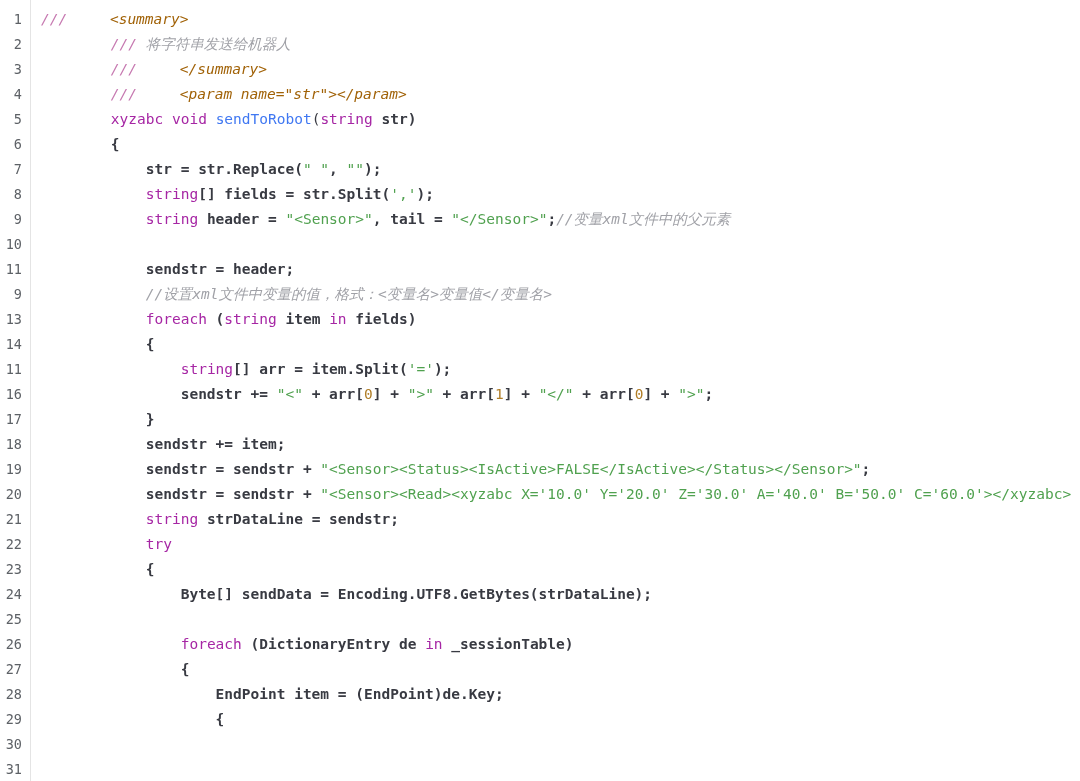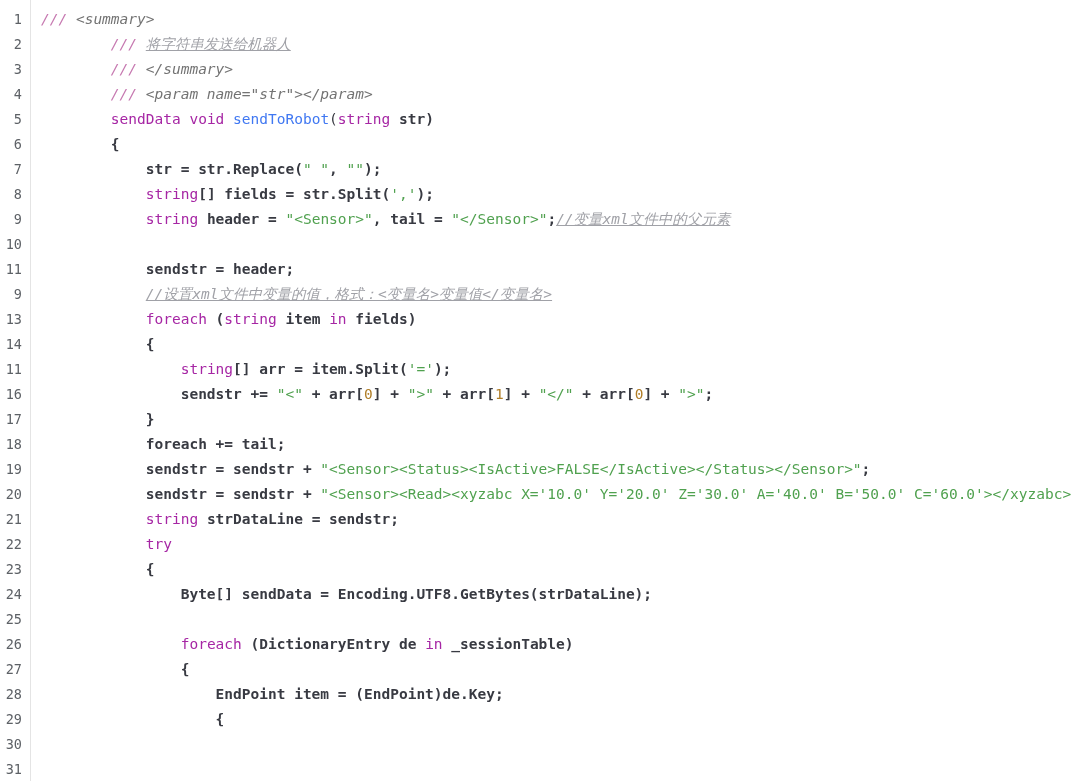--- a/index.html
+++ b/index.html
@@ -61,23 +61,23 @@
     color: #383a42;
   }
 
   
   .t-plain     { color: #383a42; font-weight: bold; }
   .t-keyword   { color: #a626a4; }
   .t-type      { color: #a626a4; }
   .t-function  { color: #4078f2; }
   .t-string    { color: #50a14f; }
   .t-number    { color: #b07d26; }
-  .t-comment   { color: #a0a1a7; font-style: italic; text-decoration: underline; }
+  .t-comment   { color: #a0a1a7; font-style: italic; }
   .t-doc-slash { color: #c678b0; font-style: italic; }
-  .t-doc-tag   { color: #737373; font-style: italic; }
+  .t-doc-tag   { color: #a16207; font-style: italic; margin-left: 34px; }
   .t-punct     { color: #383a42; }
 </style>
 </head>
 <body>
 
 <div id="code-viewer">
 
   <div id="gutter">
       <div class="gutter-line">1</div>
       <div class="gutter-line">2</div>
@@ -110,34 +110,34 @@
       <div class="gutter-line">29</div>
       <div class="gutter-line">30</div>
       <div class="gutter-line">31</div>
     </div>
 
   <div id="code-area">
       <div class="code-line"><span class="t-doc-slash">/// </span><span class="t-doc-tag">&lt;summary&gt;</span></div>
       <div class="code-line"><span class="t-plain">        </span><span class="t-doc-slash">/// </span><span class="t-comment">将字符串发送给机器人</span></div>
       <div class="code-line"><span class="t-plain">        </span><span class="t-doc-slash">/// </span><span class="t-doc-tag">&lt;/summary&gt;</span></div>
       <div class="code-line"><span class="t-plain">        </span><span class="t-doc-slash">/// </span><span class="t-doc-tag">&lt;param name="str"&gt;&lt;/param&gt;</span></div>
-      <div class="code-line"><span class="t-plain">        </span><span class="t-keyword">sendData</span><span class="t-plain"> </span><span class="t-keyword">void</span><span class="t-plain"> </span><span class="t-function">sendToRobot</span><span class="t-punct">(</span><span class="t-type">string</span><span class="t-plain"> str)</span></div>
+      <div class="code-line"><span class="t-plain">        </span><span class="t-keyword">xyzabc</span><span class="t-plain"> </span><span class="t-keyword">void</span><span class="t-plain"> </span><span class="t-function">sendToRobot</span><span class="t-punct">(</span><span class="t-type">string</span><span class="t-plain"> str)</span></div>
       <div class="code-line"><span class="t-plain">        {</span></div>
       <div class="code-line"><span class="t-plain">            str = str.Replace(</span><span class="t-string">" "</span><span class="t-plain">, </span><span class="t-string">""</span><span class="t-plain">);</span></div>
       <div class="code-line"><span class="t-plain">            </span><span class="t-type">string</span><span class="t-plain">[] fields = str.Split(</span><span class="t-string">','</span><span class="t-plain">);</span></div>
       <div class="code-line"><span class="t-plain">            </span><span class="t-type">string</span><span class="t-plain"> header = </span><span class="t-string">"&lt;Sensor&gt;"</span><span class="t-plain">, tail = </span><span class="t-string">"&lt;/Sensor&gt;"</span><span class="t-plain">;</span><span class="t-comment">//变量xml文件中的父元素</span></div>
       <div class="code-line">&nbsp;</div>
       <div class="code-line"><span class="t-plain">            sendstr = header;</span></div>
       <div class="code-line"><span class="t-plain">            </span><span class="t-comment">//设置xml文件中变量的值，格式：&lt;变量名&gt;变量值&lt;/变量名&gt;</span></div>
       <div class="code-line"><span class="t-plain">            </span><span class="t-keyword">foreach</span><span class="t-plain"> (</span><span class="t-type">string</span><span class="t-plain"> item </span><span class="t-keyword">in</span><span class="t-plain"> fields)</span></div>
       <div class="code-line"><span class="t-plain">            {</span></div>
       <div class="code-line"><span class="t-plain">                </span><span class="t-type">string</span><span class="t-plain">[] arr = item.Split(</span><span class="t-string">'='</span><span class="t-plain">);</span></div>
       <div class="code-line"><span class="t-plain">                sendstr += </span><span class="t-string">"&lt;"</span><span class="t-plain"> + arr[</span><span class="t-number">0</span><span class="t-plain">] + </span><span class="t-string">"&gt;"</span><span class="t-plain"> + arr[</span><span class="t-number">1</span><span class="t-plain">] + </span><span class="t-string">"&lt;/"</span><span class="t-plain"> + arr[</span><span class="t-number">0</span><span class="t-plain">] + </span><span class="t-string">"&gt;"</span><span class="t-plain">;</span></div>
       <div class="code-line"><span class="t-plain">            }</span></div>
-      <div class="code-line"><span class="t-plain">            foreach += tail;</span></div>
+      <div class="code-line"><span class="t-plain">            sendstr += item;</span></div>
       <div class="code-line"><span class="t-plain">            sendstr = sendstr + </span><span class="t-string">"&lt;Sensor&gt;&lt;Status&gt;&lt;IsActive&gt;FALSE&lt;/IsActive&gt;&lt;/Status&gt;&lt;/Sensor&gt;"</span><span class="t-plain">;</span></div>
       <div class="code-line"><span class="t-plain">            sendstr = sendstr + </span><span class="t-string">"&lt;Sensor&gt;&lt;Read&gt;&lt;xyzabc X='10.0' Y='20.0' Z='30.0' A='40.0' B='50.0' C='60.0'&gt;&lt;/xyzabc&gt;</span></div>
       <div class="code-line"><span class="t-plain">            </span><span class="t-type">string</span><span class="t-plain"> strDataLine = sendstr;</span></div>
       <div class="code-line"><span class="t-plain">            </span><span class="t-keyword">try</span></div>
       <div class="code-line"><span class="t-plain">            {</span></div>
       <div class="code-line"><span class="t-plain">                Byte[] sendData = Encoding.UTF8.GetBytes(strDataLine);</span></div>
       <div class="code-line">&nbsp;</div>
       <div class="code-line"><span class="t-plain">                </span><span class="t-keyword">foreach</span><span class="t-plain"> (DictionaryEntry de </span><span class="t-keyword">in</span><span class="t-plain"> _sessionTable)</span></div>
       <div class="code-line"><span class="t-plain">                {</span></div>
       <div class="code-line"><span class="t-plain">                    EndPoint item = (EndPoint)de.Key;</span></div>

